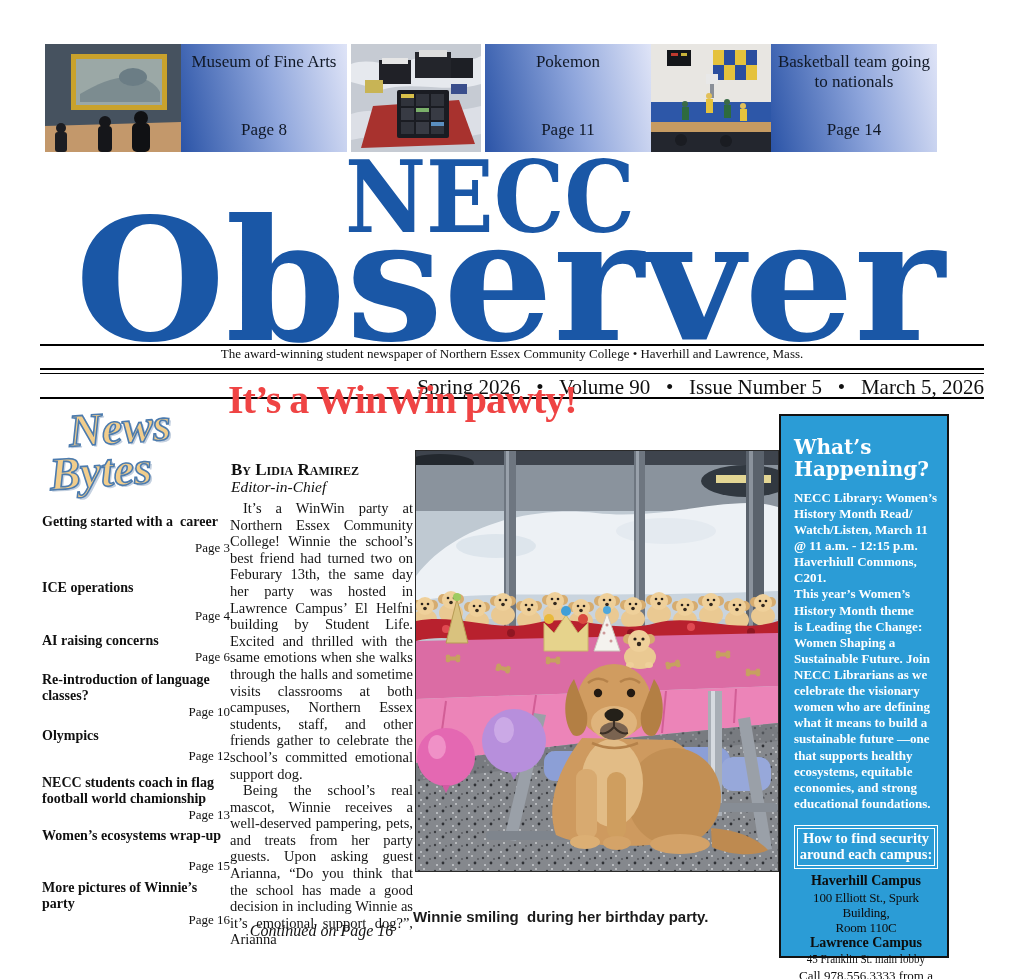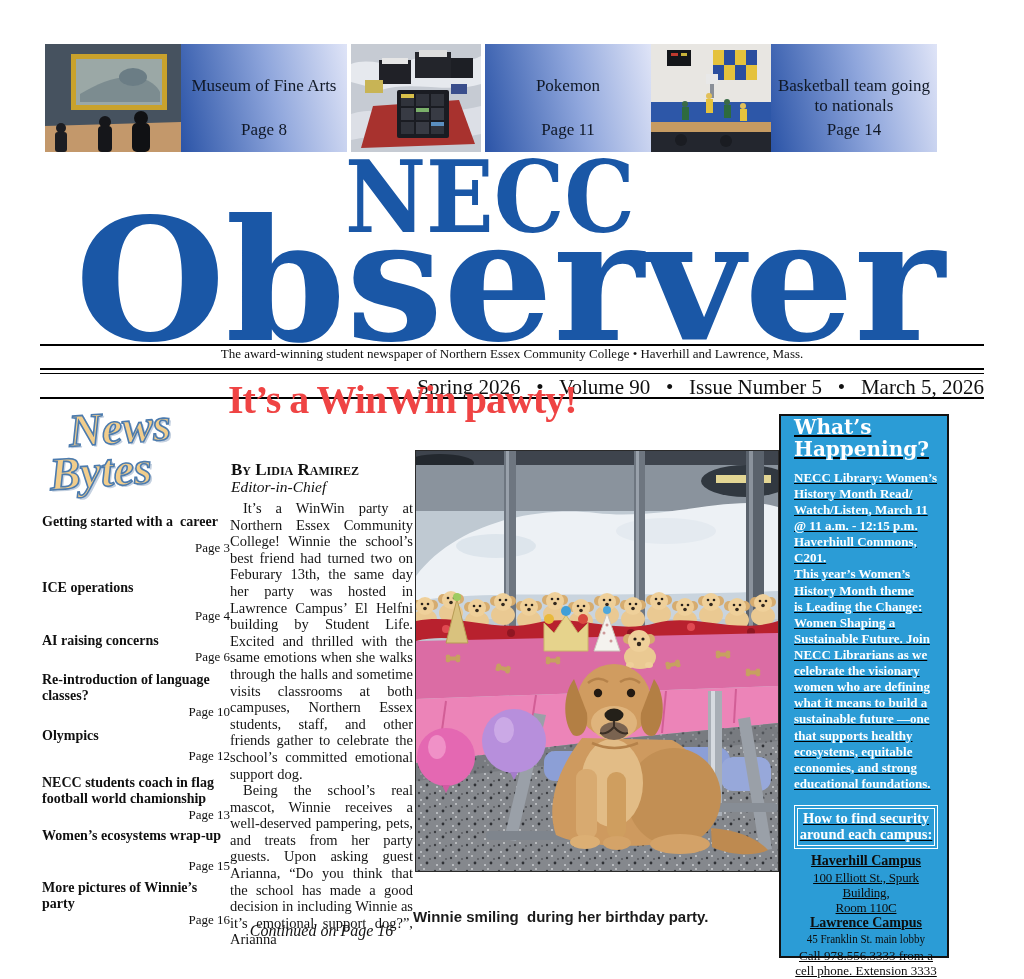--- a/index.html
+++ b/index.html
@@ -3,21 +3,21 @@
 <meta charset="utf-8">
 <style>
   html,body{margin:0;padding:0;background:#888;}
   #page{position:relative;width:1024px;height:979px;background:#ffffff;margin:0 auto;
         font-family:"Liberation Serif",serif;overflow:hidden;}
 
   
   #banner{position:absolute;left:45px;top:44px;width:892px;height:108px;display:flex;}
   .teaser{width:166px;height:108px;background:linear-gradient(78deg,#2B54A7 0%,#8FA6DC 55%,#DFE4F7 100%);
           display:flex;flex-direction:column;justify-content:space-between;text-align:center;
-          padding:32px 6px 12px 6px;box-sizing:border-box;color:#101826;font-size:17px;line-height:1.15;}
+          padding:8px 6px 12px 6px;box-sizing:border-box;color:#101826;font-size:17px;line-height:1.15;}
   .bphoto{height:108px;flex:none;}
   .bp1{width:136px;} .bp2{width:130px;margin-left:4px;} .bp3{width:120px;}
   .t2{margin-left:4px;}
 
   
   #masthead{position:absolute;left:40px;top:152px;width:944px;height:194px;}
   #masthead text{font-family:"DejaVu Serif",serif;font-weight:bold;fill:#1A57A6;}
 
   .rule{position:absolute;left:40px;width:944px;background:#000;}
   #rule1{top:344px;height:2px;}
@@ -65,21 +65,21 @@
   #article-photo{position:absolute;left:415px;top:450px;width:362px;height:420px;
                  border:1px solid #2a2a2a;}
   #photo-credit{position:absolute;left:415px;top:886px;width:362px;text-align:right;
                 font-weight:bold;font-size:12.5px;color:#101010;}
   #photo-caption{position:absolute;left:413px;top:908px;width:380px;
                  font-family:Liberation Sans, sans-serif;font-weight:bold;font-size:15px;
                  color:#1a1a1a;white-space:pre;}
 
   
   #wh-box{position:absolute;left:779px;top:414px;width:170px;height:544px;background:#2B9CD6;
-          border:2px solid #121212;box-sizing:border-box;padding:0 9px 0 13px;text-decoration:underline;}
+          border:2px solid #121212;box-sizing:border-box;padding:20px 9px 0 13px;}
   #wh-title{font-family:"DejaVu Serif",serif;font-weight:bold;font-size:20px;line-height:1.12;
             color:#ffffff;}
   #wh-body{margin-top:9px;font-weight:bold;font-size:13px;line-height:1.24;color:#ffffff;
            white-space:pre-line;}
   #sec-box{margin-top:13px;border:4px double #ffffff;padding:1px 0 3px 0;}
   #sec-title{text-align:center;font-weight:bold;font-size:14.5px;line-height:1.12;color:#ffffff;}
   #sec-info{margin-top:4px;text-align:center;color:#0d0d0d;font-size:13px;line-height:1.16;}
   .campus-name{font-weight:bold;font-size:14px;}
   .addr{font-size:13px;letter-spacing:-0.2px;white-space:pre-line;}
   .condensed{display:inline-block;transform:scaleX(0.86);transform-origin:center;font-size:12.8px;}

